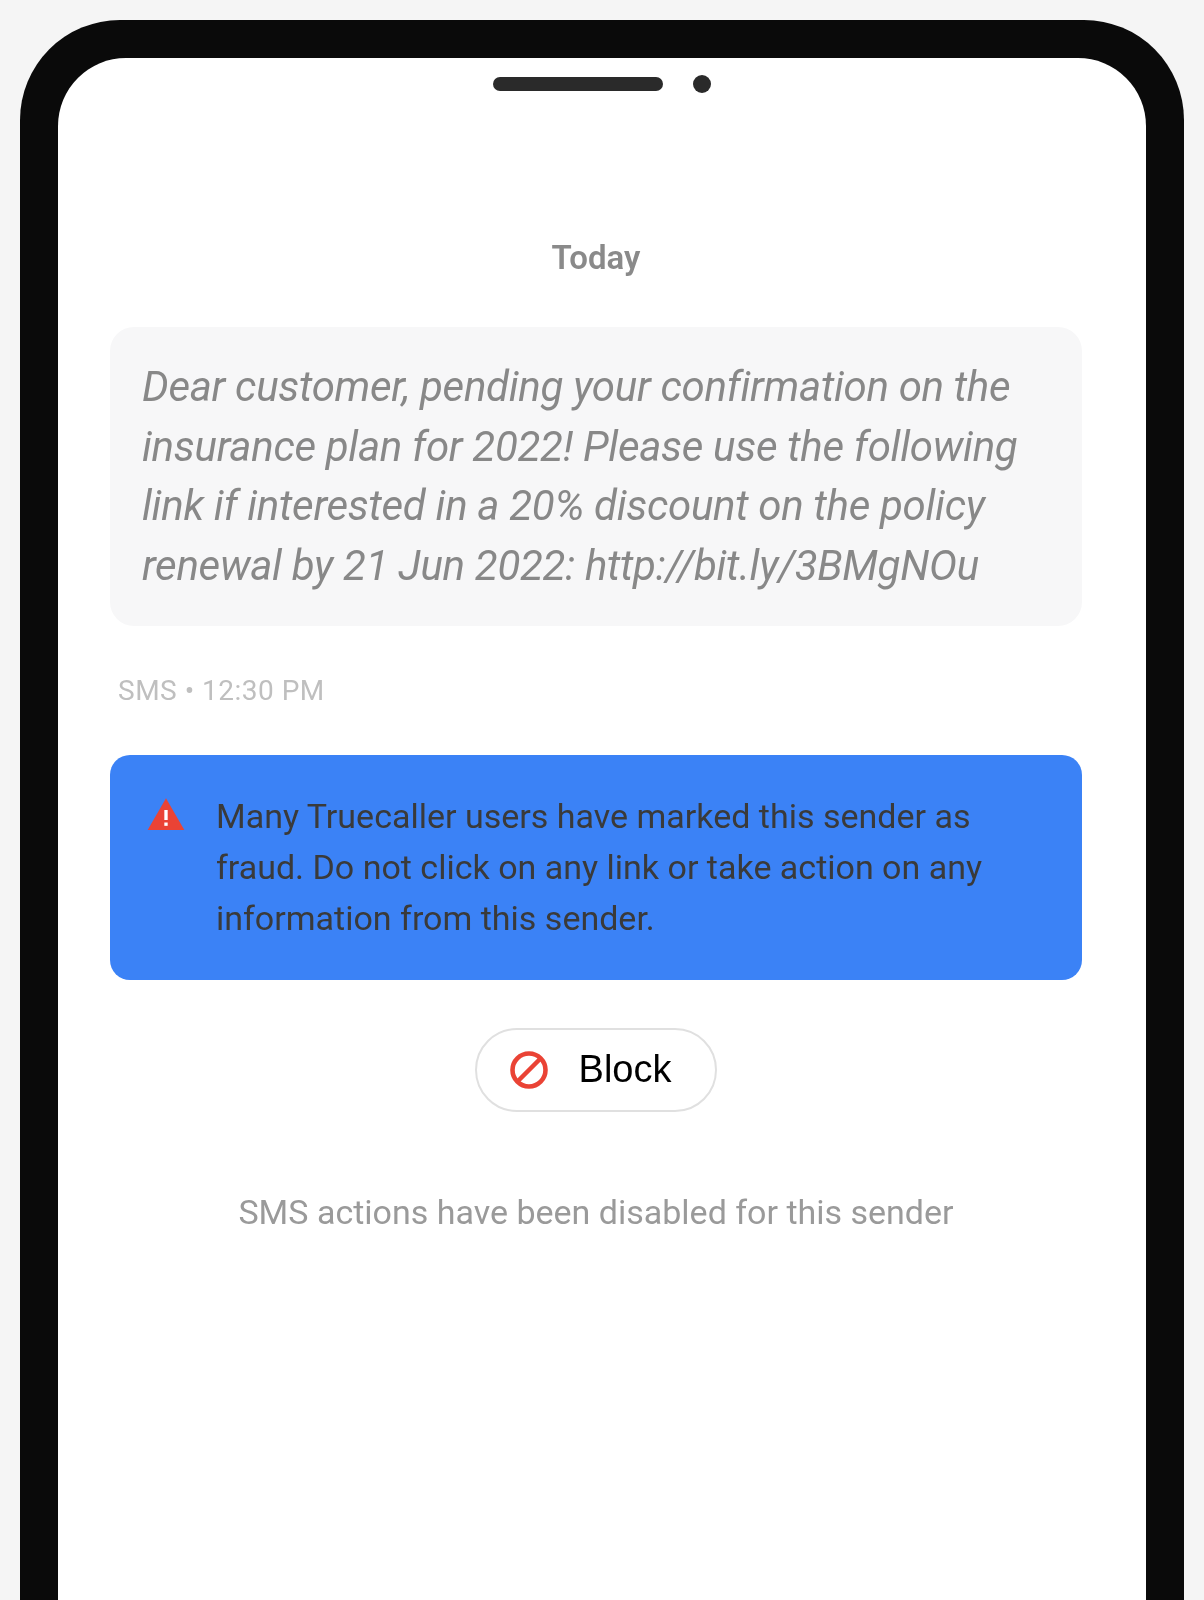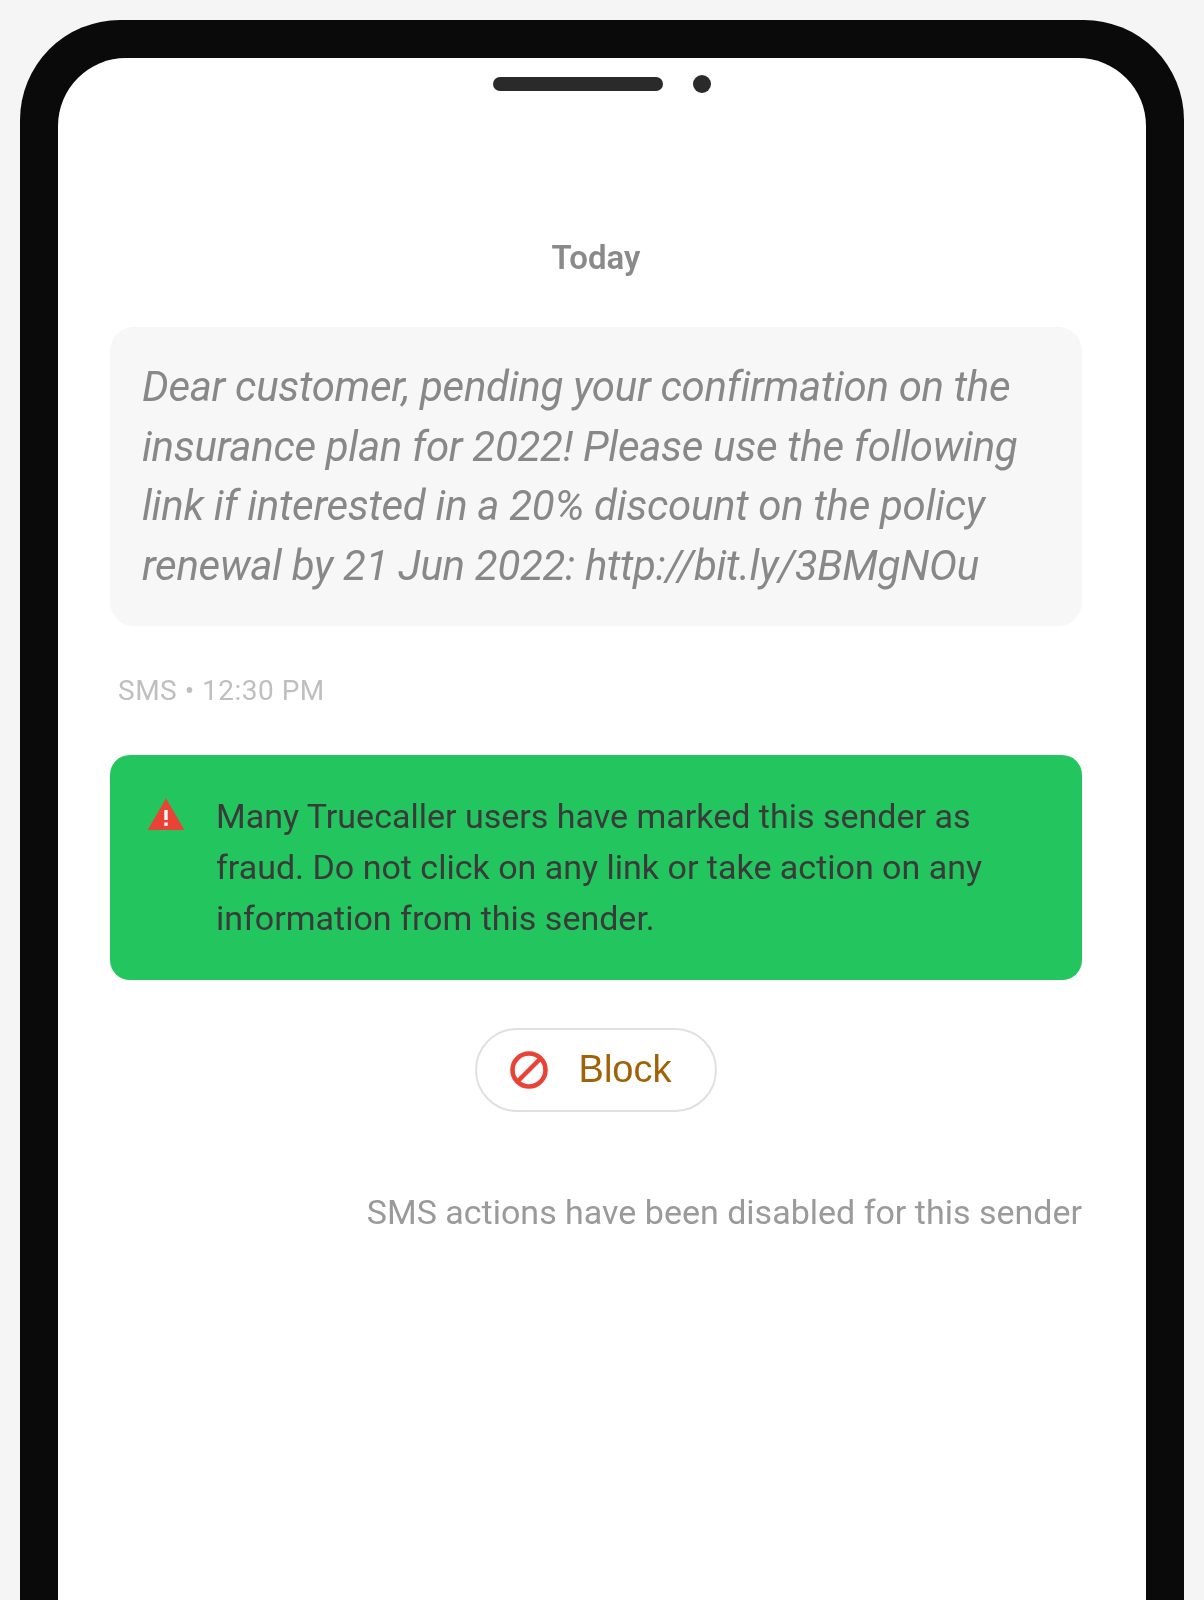--- a/index.html
+++ b/index.html
@@ -77,21 +77,21 @@
     }
     .message-meta {
       font-size: 28px;
       color: #bfbfbf;
       margin-bottom: 48px;
       padding-left: 8px;
       letter-spacing: 0.5px;
       margin-top: 48px;
     }
     .warning-banner {
-      background: #22c55e;
+      background: #3b82f6;
       border-radius: 20px;
       padding: 36px 36px 36px 36px;
       display: flex;
       gap: 30px;
       margin-bottom: 48px;
       justify-content: center;
     }
     .warning-icon {
       flex-shrink: 0;
       width: 40px;
@@ -112,35 +112,35 @@
     .action-button {
       display: flex;
       align-items: flex-start;
       gap: 28px;
       padding: 18px 44px 18px 30px;
       border: 2px solid #e0e0e0;
       border-radius: 100px;
       background: #ffffff;
       font-size: 38px;
       font-weight: 500;
-      color: #a16207;
+      color: #000000;
       cursor: pointer;
     }
     .block-icon {
       width: 44px;
       height: 44px;
       flex-shrink: 0;
     }
     .safe-icon {
       width: 44px;
       height: 44px;
       flex-shrink: 0;
     }
     .disabled-text {
-      text-align: right;
+      text-align: center;
       font-size: 34px;
       color: #9a9a9a;
     }
   </style>
 </head>
 <body>
 
 <div class="phone-frame">
 
   <div class="phone-notch">

